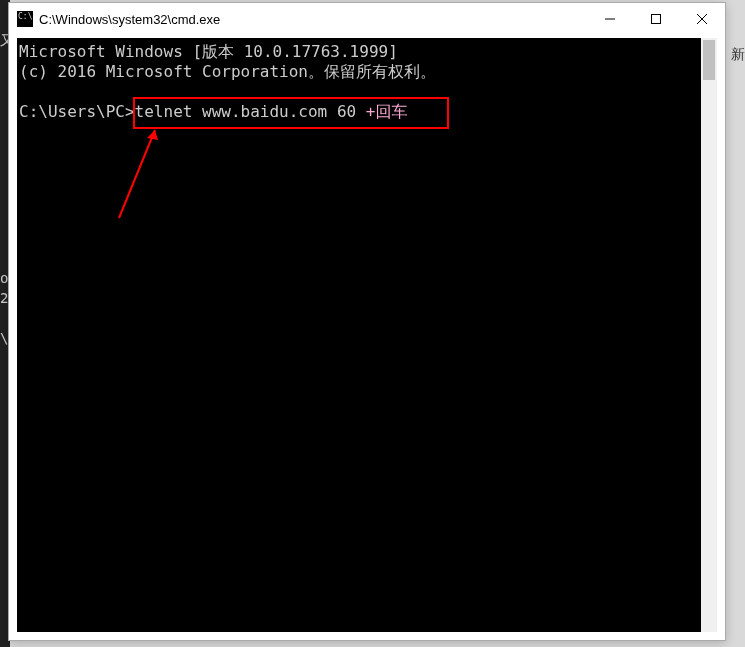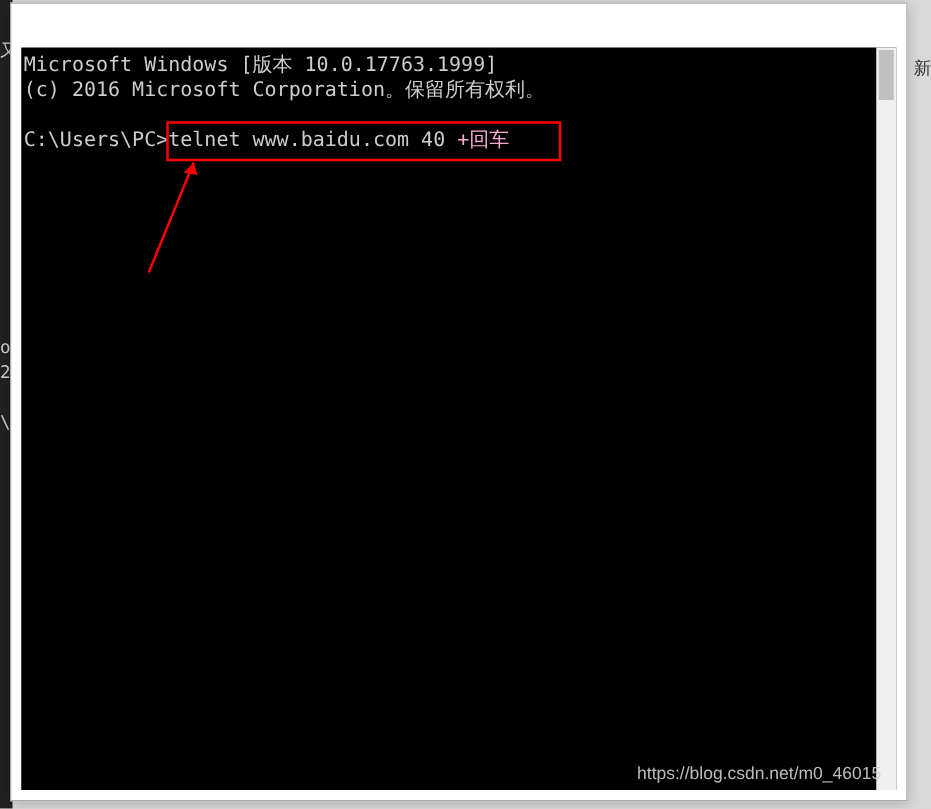--- a/index.html
+++ b/index.html
@@ -31,35 +31,54 @@
   <div class="bg-strip-left"></div>
   <span class="bg-text" style="top:32px">又</span>
   <span class="bg-text" style="top:270px">o:</span>
   <span class="bg-text" style="top:290px">2(</span>
   <span class="bg-text" style="top:330px">\l</span>
 
   <span class="side-char" style="top:46px">新</span>
 
   <div class="window">
 
+    <div class="titlebar">
+      <div class="icon"></div>
+      <div class="title">C:\Windows\system32\cmd.exe</div>
+      <div class="winbtn">
+        <svg width="10" height="10">
+            <line x1="0" y1="5" x2="10" y2="5" stroke="#000" stroke-width="1"></line>
+          </svg>
+      </div>
+      <div class="winbtn">
+        <svg width="10" height="10">
+            <rect x="0.5" y="0.5" width="9" height="9" fill="none" stroke="#000" stroke-width="1"></rect>
+          </svg>
+      </div>
+      <div class="winbtn">
+        <svg width="10" height="10">
+            <line x1="0" y1="0" x2="10" y2="10" stroke="#000" stroke-width="1"></line>
+            <line x1="10" y1="0" x2="0" y2="10" stroke="#000" stroke-width="1"></line>
+          </svg>
+      </div>
+    </div>
 
     <div class="terminal">
       <div class="term-text"><span>Microsoft Windows [版本 10.0.17763.1999]</span>
 <span>(c) 2016 Microsoft Corporation。保留所有权利。</span>
 
-<span>C:\Users\PC&gt;</span><span>telnet www.baidu.com 40</span><span class="annot"> +回车</span></div>
+<span>C:\Users\PC&gt;</span><span>telnet www.baidu.com 60</span><span class="annot"> +回车</span></div>
 
       <div class="redbox" style="left:116px;top:59px;width:312px;height:28px"></div>
 
       <svg class="arrow" style="left:94px;top:78px" width="60" height="110">
         <line x1="8" y1="102" x2="44" y2="14" stroke="#ff0000" stroke-width="2"></line>
         <polygon points="44,14 36,22 47,24" fill="#ff0000"></polygon>
       </svg>
 
       <div class="scrollbar">
         <div class="scroll-thumb"></div>
       </div>
 
-      <div class="watermark">https://blog.csdn.net/m0_46015</div>
     </div>
 
   </div>
 </div>
 
 </body></html>

